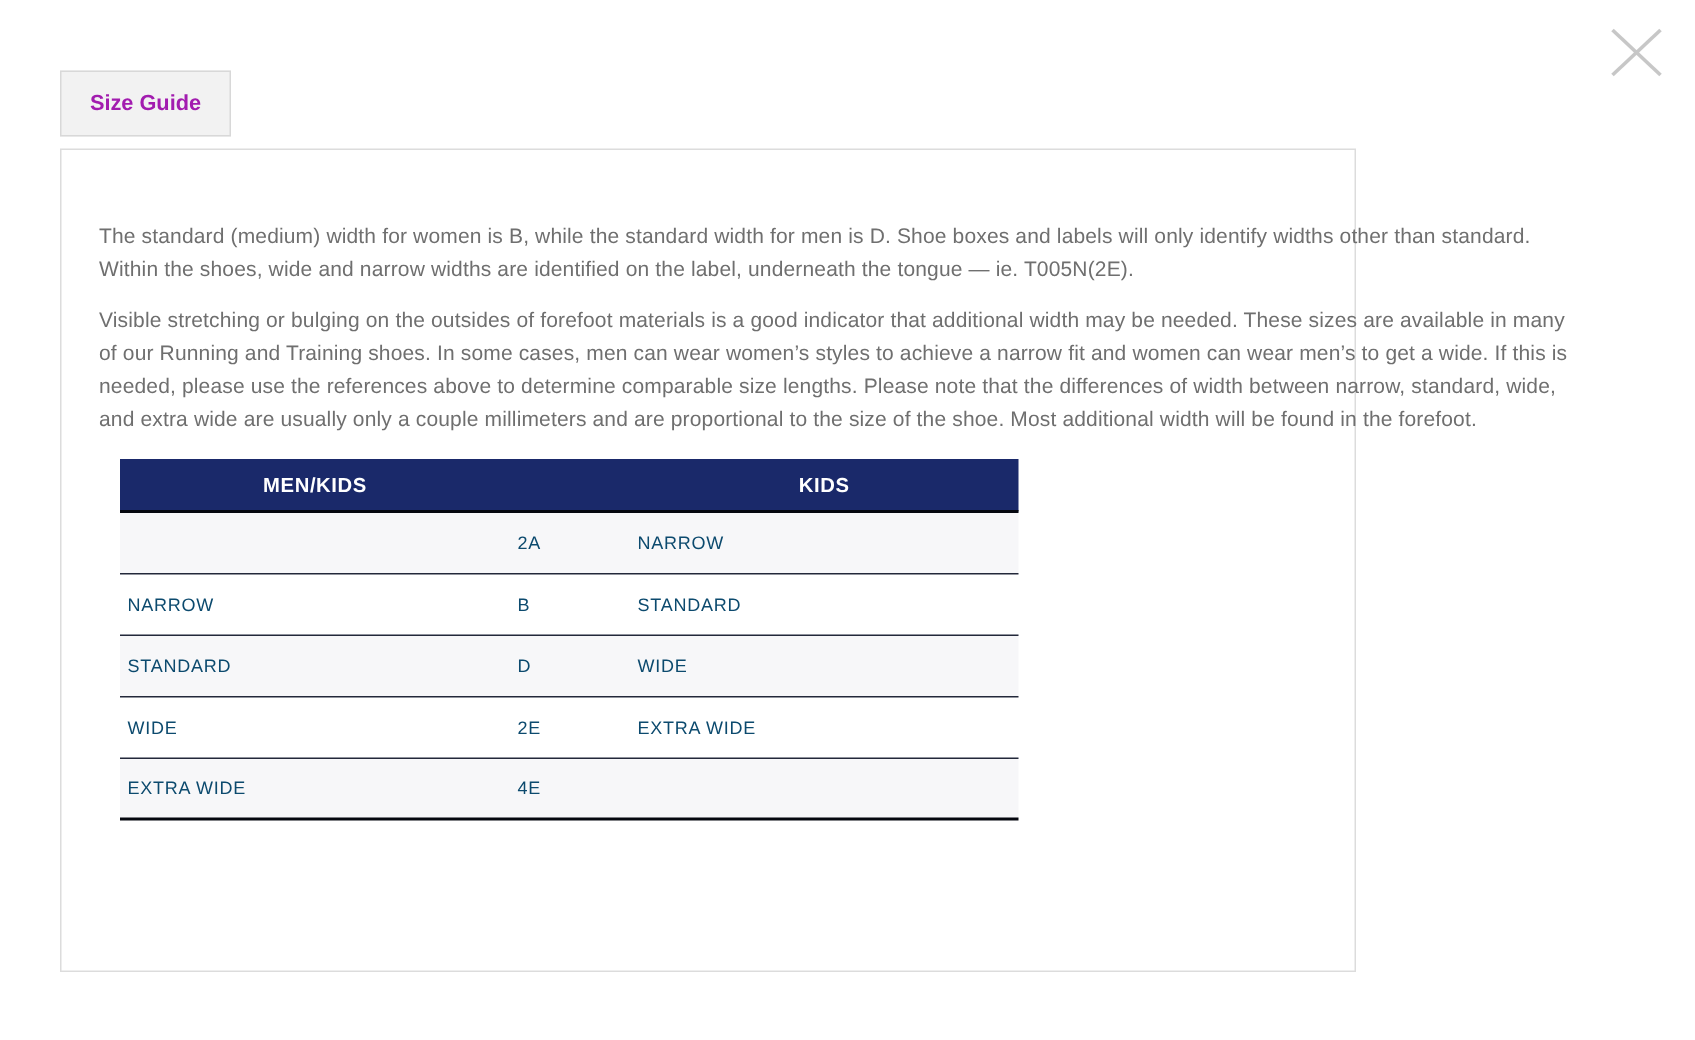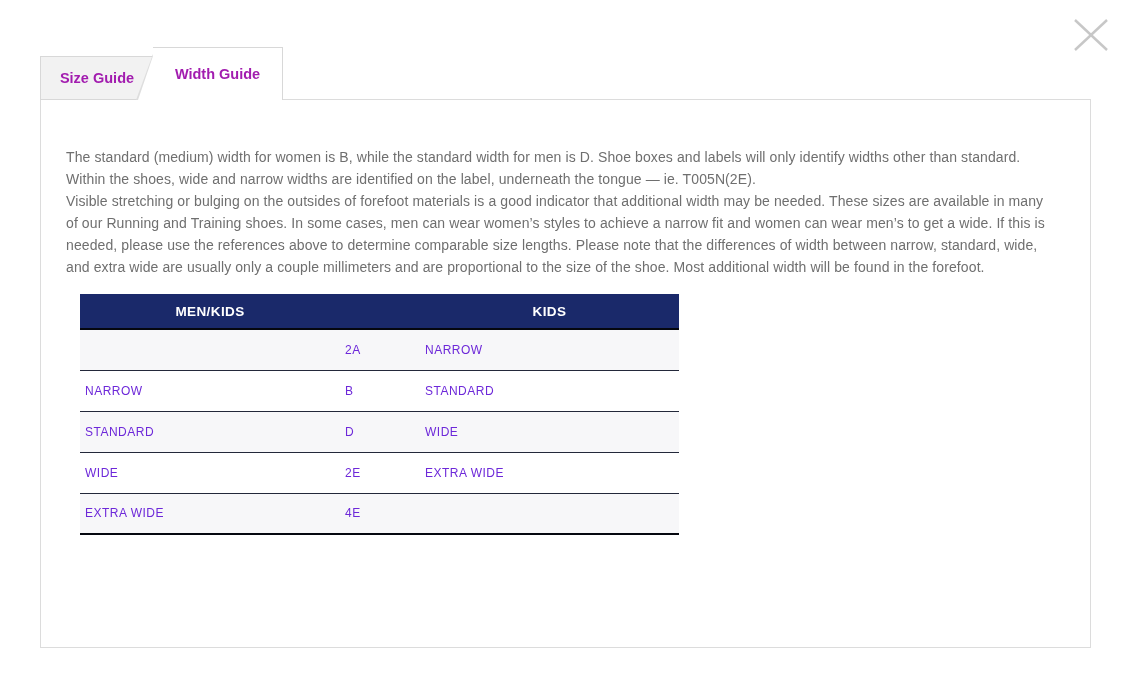--- a/index.html
+++ b/index.html
@@ -19,63 +19,60 @@
   .tab-active   { width:130px; height:53px; background:#ffffff;
                   border:1px solid #d8d8d8; border-bottom:none; border-left:none;
                   position:relative; z-index:3; margin-left:-1px; }
   .tab-active::before { content:""; position:absolute; left:-17px; bottom:0; width:0; height:0;
                         border-bottom:46px solid #dedede; border-left:17px solid transparent; }
   .tab-active::after  { content:""; position:absolute; left:-15px; bottom:0; width:0; height:0;
                         border-bottom:44px solid #ffffff; border-left:15px solid transparent; }
   .tab span { position:relative; z-index:4; }
 
   
-  .panel { position:absolute; left:40px; top:99px; width:1051px; height:549px;
+  .panel { position:absolute; left:40px; top:99px; width:864px; height:549px;
            border:1px solid #dcdcdc; background:#fff; padding:38px 25px 16px 25px; z-index:1; }
 
   .body-text { width:988px; font-size:14px; line-height:22px; color:#6f6f6f;
                letter-spacing:.1px; font-weight:normal; }
   .intro    { margin-top:8px; }
   .question { margin-top:24px; }
-  .answer   { margin-top:0; }
+  .answer   { margin-top:12px; }
 
   
   table.width-table { margin-top:16px; margin-left:14px; width:599px;
                       border-collapse:collapse; table-layout:fixed; }
   .width-table col.c-men   { width:260px; }
   .width-table col.c-code  { width:80px;  }
   .width-table col.c-women { width:259px; }
   .width-table thead th { height:35px; background:#1a296a; color:#ffffff;
                           font-size:13.5px; font-weight:bold; letter-spacing:.4px;
                           text-align:center; border-bottom:2px solid #05070f; }
   .width-table tbody td { height:41px; font-size:12px; letter-spacing:.5px;
-                          color:#6d28d9; text-align:left; padding-left:5px;
+                          color:#0c4a6e; text-align:left; padding-left:5px;
                           vertical-align:middle; }
   .width-table tbody tr { border-bottom:1px solid #23283a; background:#ffffff; }
   .width-table tbody tr:nth-child(odd) { background:#f7f7f9; }
   .width-table tbody tr:last-child { border-bottom:2px solid #05070f; }
 </style>
 </head>
 <body>
 
 <div class="stage">
 
   <button class="close-btn" aria-label="Close">
     <svg width="42" height="42" viewBox="0 0 42 42">
       <line x1="5" y1="6" x2="37" y2="36" stroke="#c7c7c7" stroke-width="2.4"></line>
       <line x1="37" y1="6" x2="5" y2="36" stroke="#c7c7c7" stroke-width="2.4"></line>
     </svg>
   </button>
 
   <div class="tabs">
     <div class="tab tab-inactive">
       <span>Size Guide</span>
-    </div>
-    <div class="tab tab-active">
-      <span>Width Guide</span>
     </div>
   </div>
 
   <div class="panel">
     <p class="body-text intro">The standard (medium) width for women is B, while the standard width for men is D. Shoe boxes and labels will only identify widths other than standard. Within the shoes, wide and narrow widths are identified on the label, underneath the tongue — ie. T005N(2E).</p>
     <p class="body-text answer">Visible stretching or bulging on the outsides of forefoot materials is a good indicator that additional width may be needed. These sizes are available in many of our Running and Training shoes. In some cases, men can wear women’s styles to achieve a narrow fit and women can wear men’s to get a wide. If this is needed, please use the references above to determine comparable size lengths. Please note that the differences of width between narrow, standard, wide, and extra wide are usually only a couple millimeters and are proportional to the size of the shoe. Most additional width will be found in the forefoot.</p>
 
     <table class="width-table">
       <colgroup>
           <col class="c-men">

